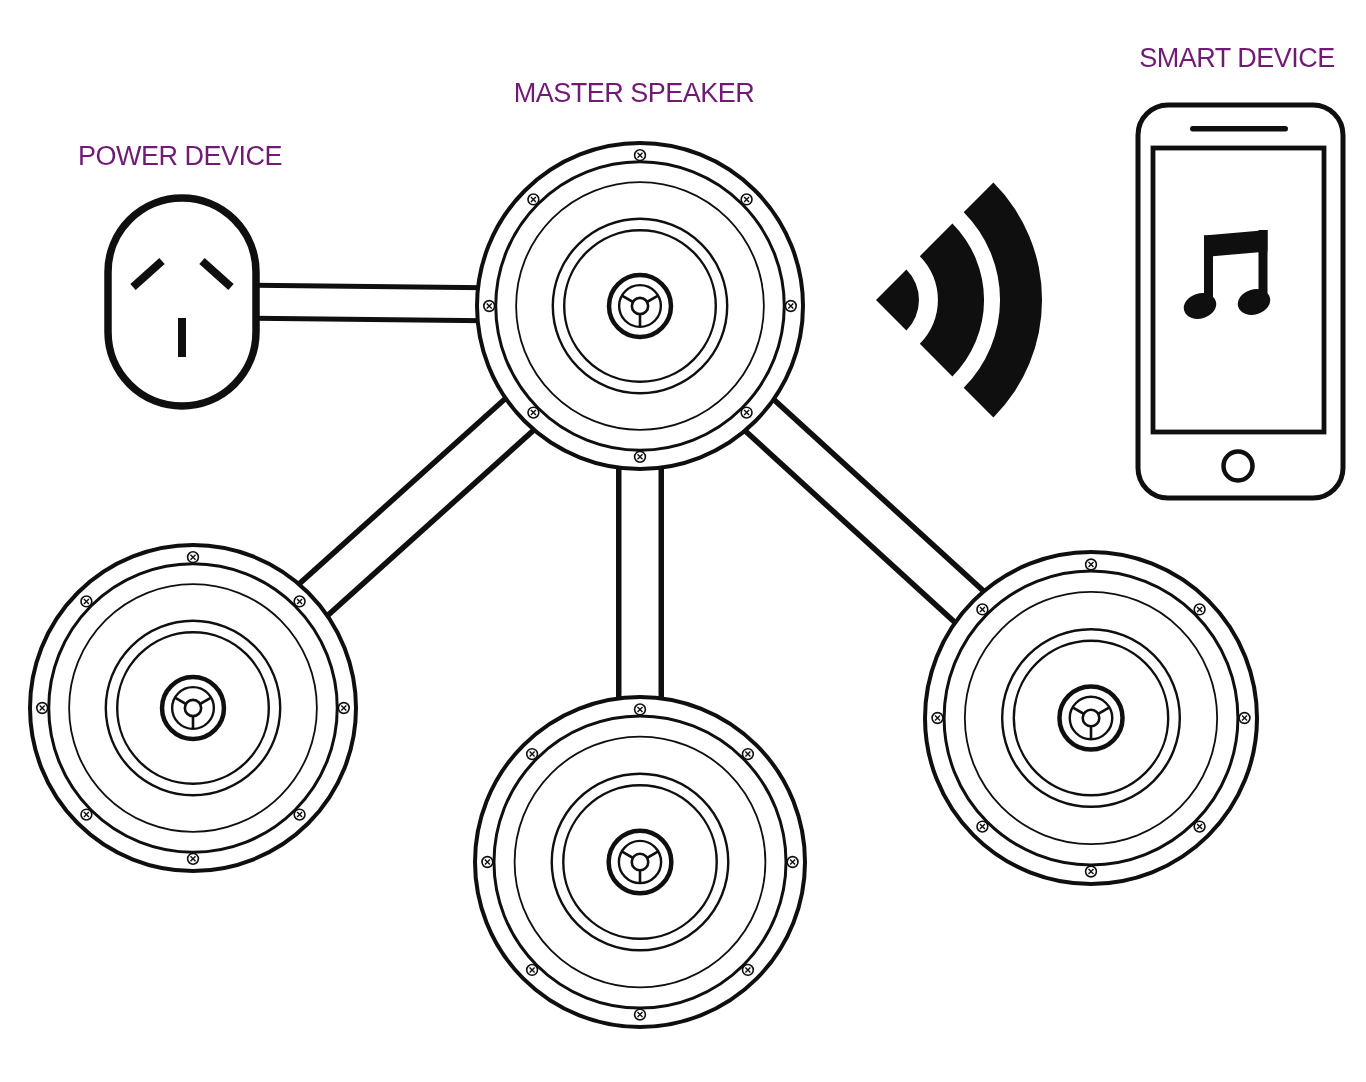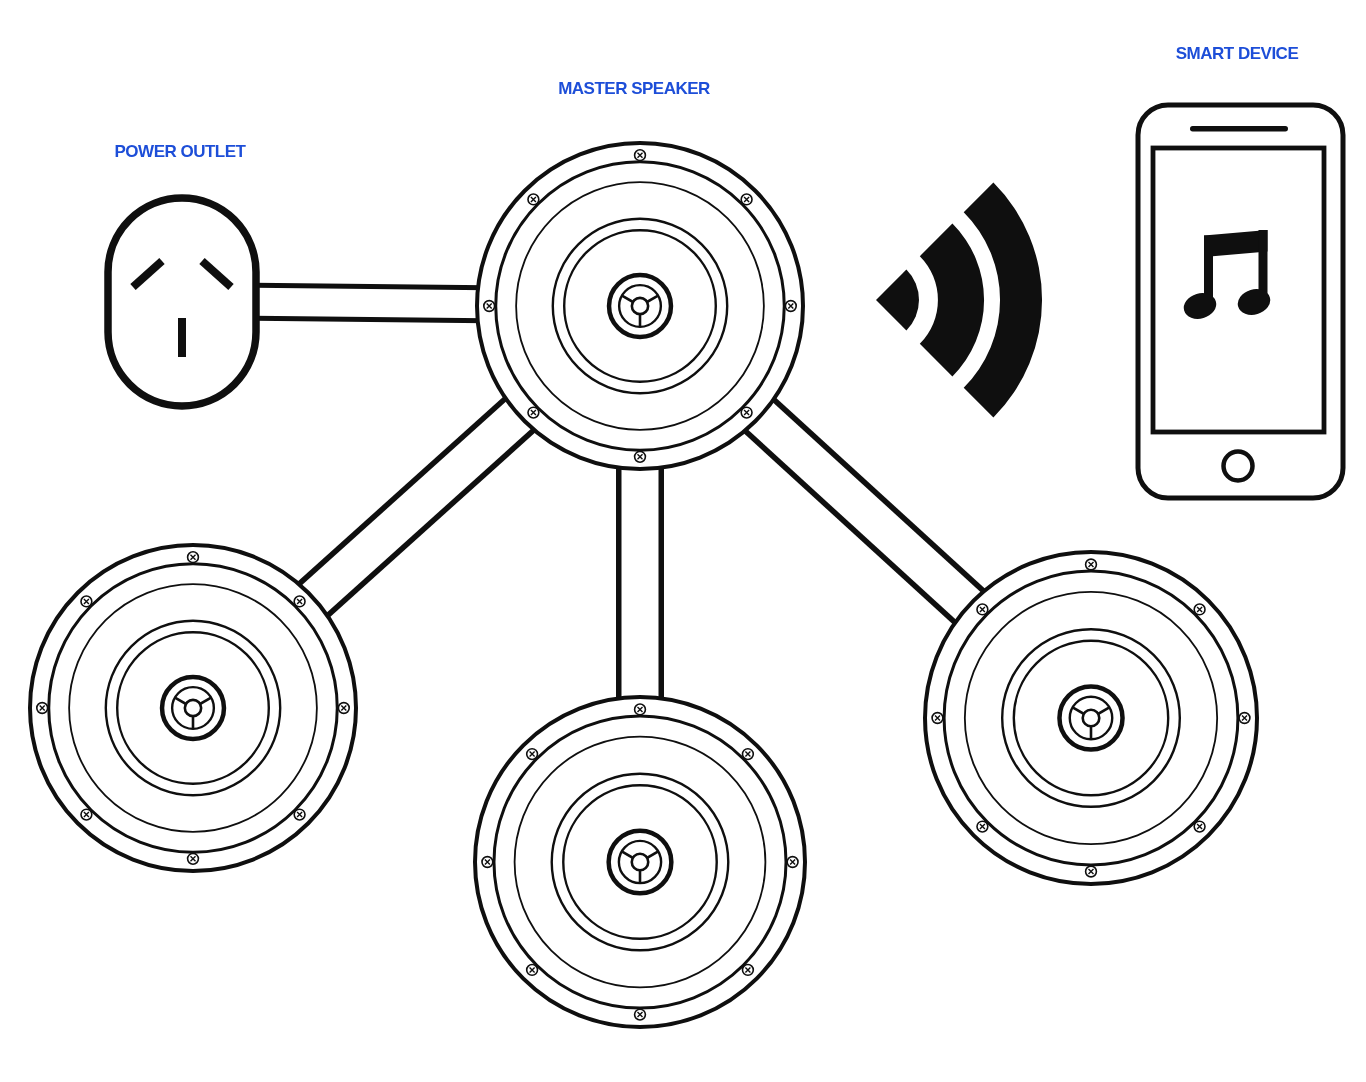--- a/index.html
+++ b/index.html
@@ -8,25 +8,25 @@
     width:1366px;height:1082px;
     background:#ffffff;
     overflow:hidden;
     font-family:"Liberation Sans",sans-serif;
   }
   #diagram{display:block;position:absolute;left:0;top:0;}
   .label{
     position:absolute;
     transform:translateX(-50%);
     font-family:"Liberation Sans",sans-serif;
-    font-weight:700;
-    font-size:17px;
+    font-weight:400;
+    font-size:27px;
     line-height:1;
     letter-spacing:-0.5px;
-    color:#1d4ed8;
+    color:#701a75;
     white-space:nowrap;
   }
   #label-power{left:180px;top:143px;}
   #label-master{left:634px;top:80px;}
   #label-smart{left:1237px;top:45px;}
 </style>
 </head>
 <body>
 
 <div class="stage">
@@ -253,16 +253,16 @@
         <g>
           <polygon points="1204,235.5 1267.5,230 1267.5,251.5 1204,257" fill="#0f0f0f"></polygon>
           <rect x="1204" y="235.5" width="9" height="70" fill="#0f0f0f"></rect>
           <rect x="1258.5" y="230" width="9" height="69" fill="#0f0f0f"></rect>
           <ellipse cx="1200" cy="306" rx="16.5" ry="12.5" fill="#0f0f0f" transform="rotate(-16 1200 306)"></ellipse>
           <ellipse cx="1254" cy="302" rx="16.5" ry="12.5" fill="#0f0f0f" transform="rotate(-16 1254 302)"></ellipse>
         </g>
         <circle cx="1238" cy="466" r="14.5" fill="#ffffff" stroke="#0f0f0f" stroke-width="4.5"></circle>
       </g>
     </svg>
-  <div class="label" id="label-power">POWER OUTLET</div>
+  <div class="label" id="label-power">POWER DEVICE</div>
   <div class="label" id="label-master">MASTER SPEAKER</div>
   <div class="label" id="label-smart">SMART DEVICE</div>
 </div>
 
 </body></html>

